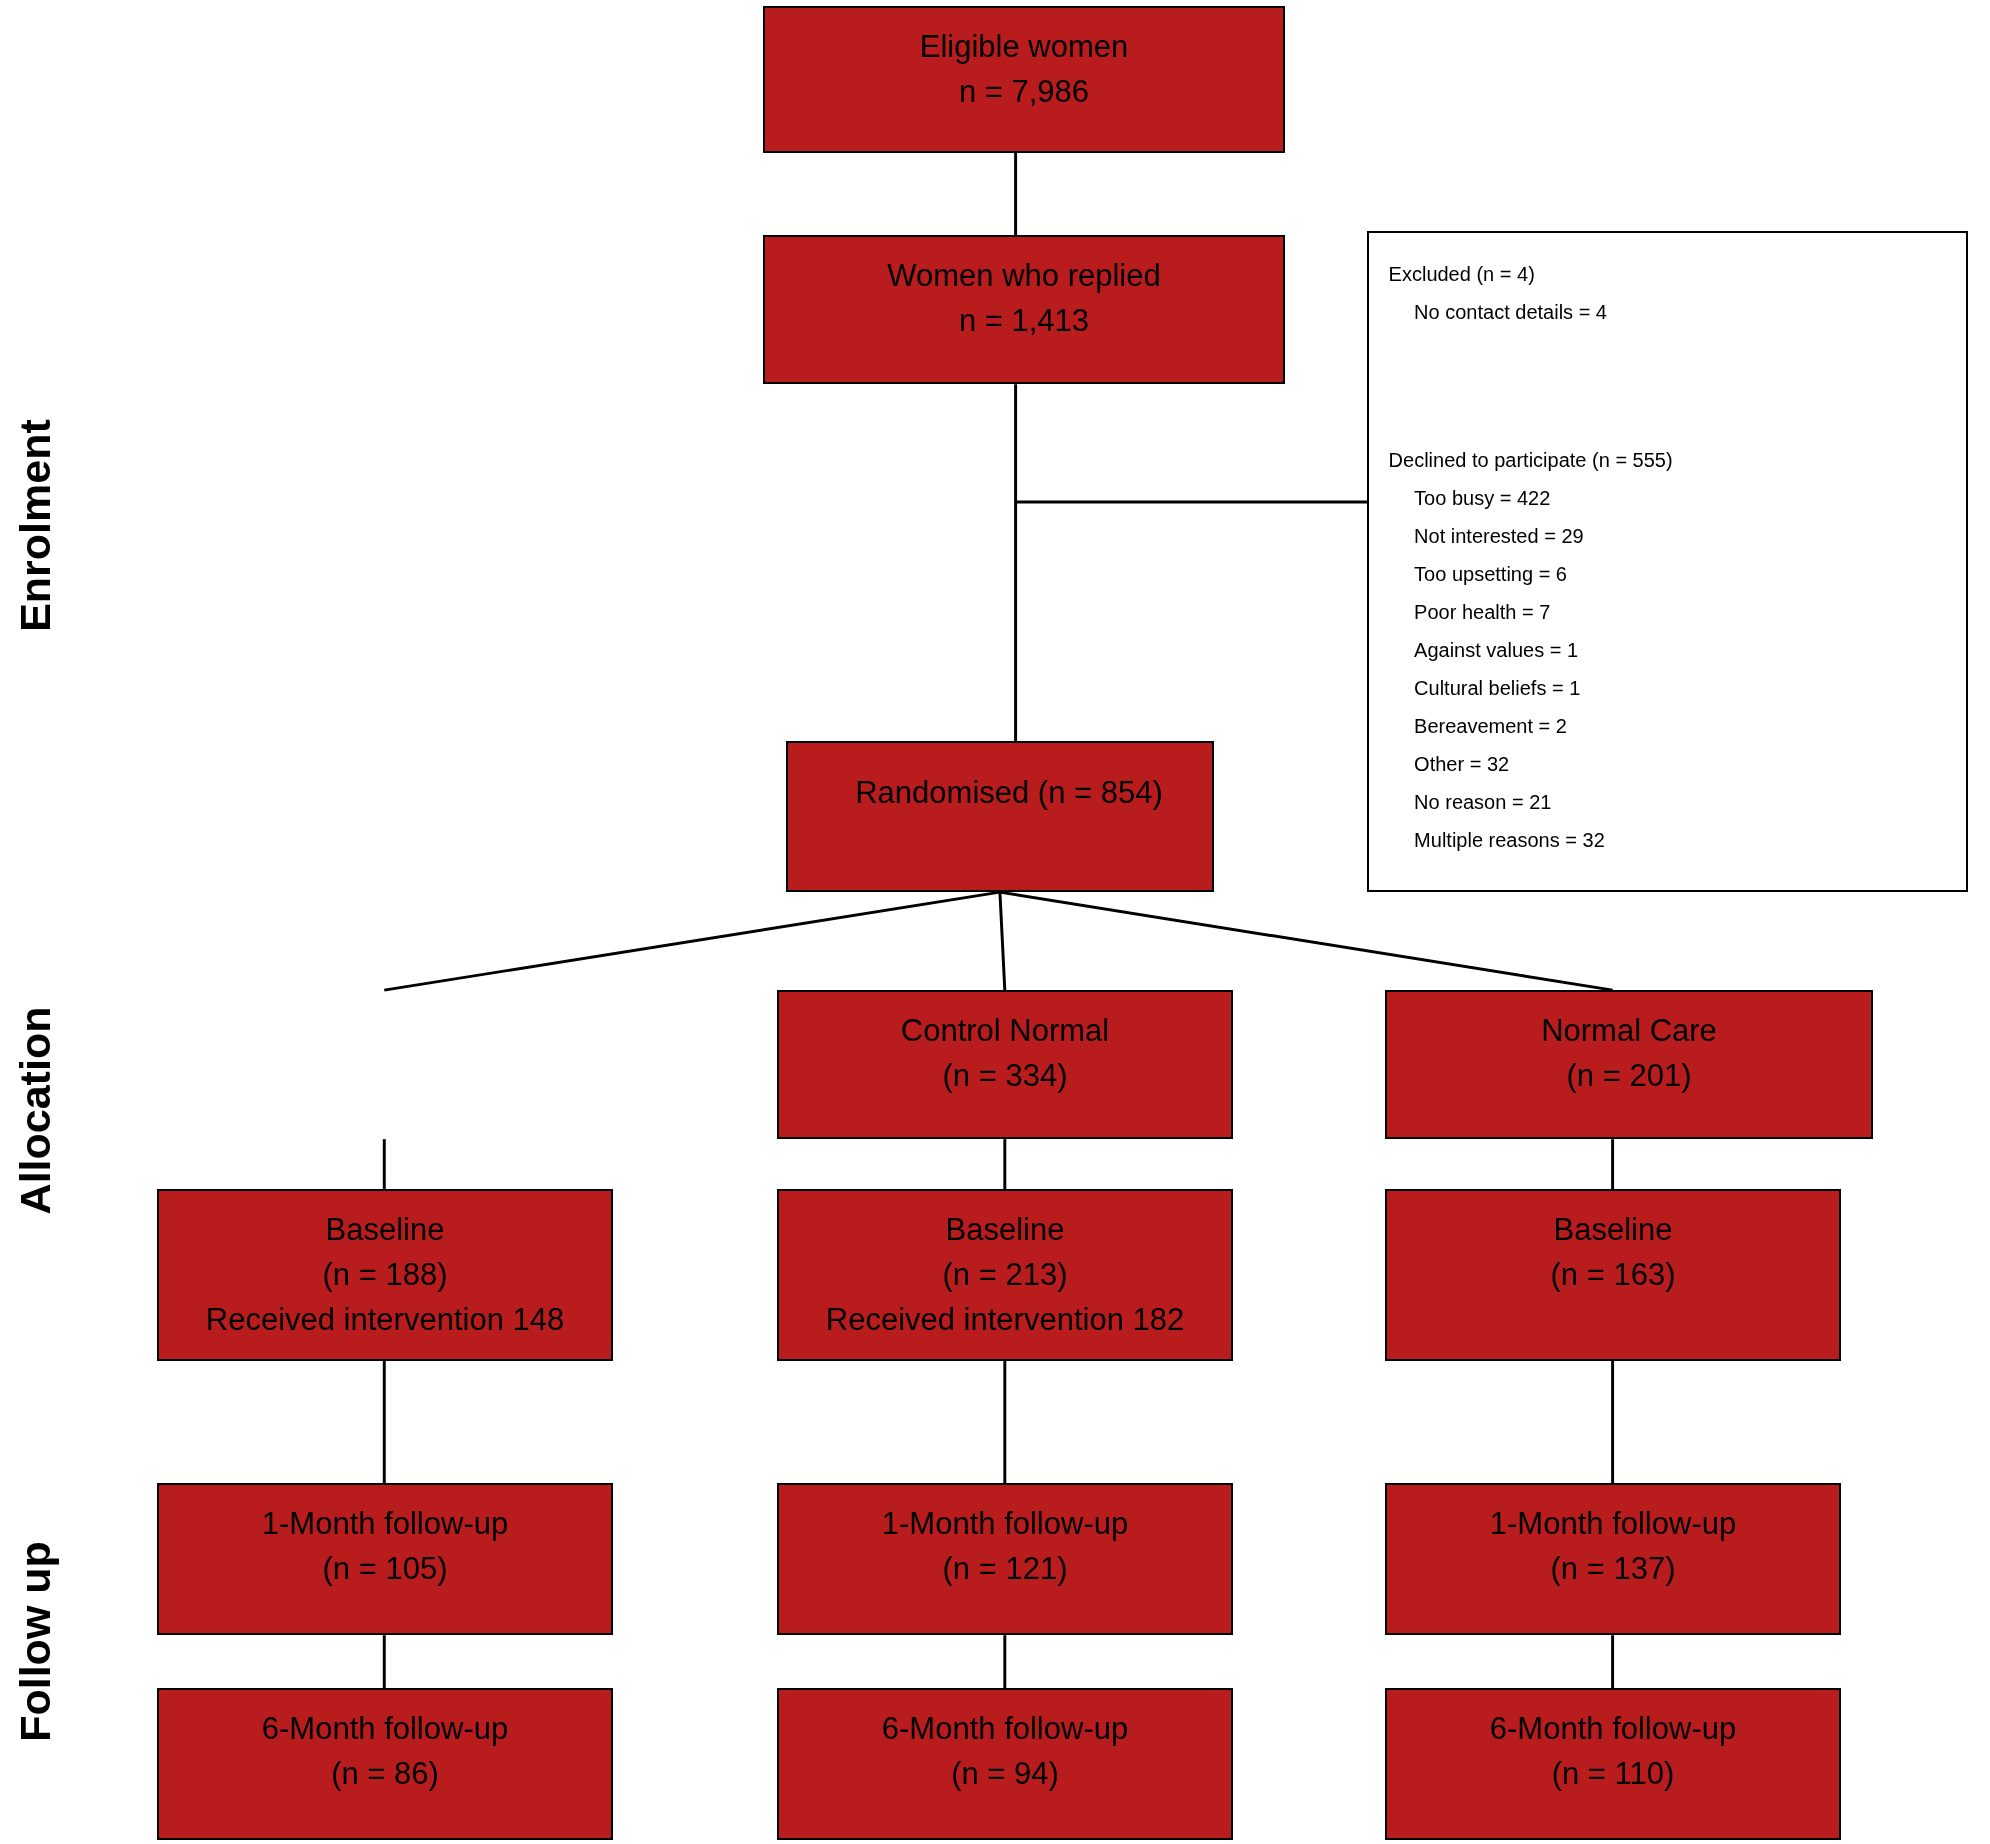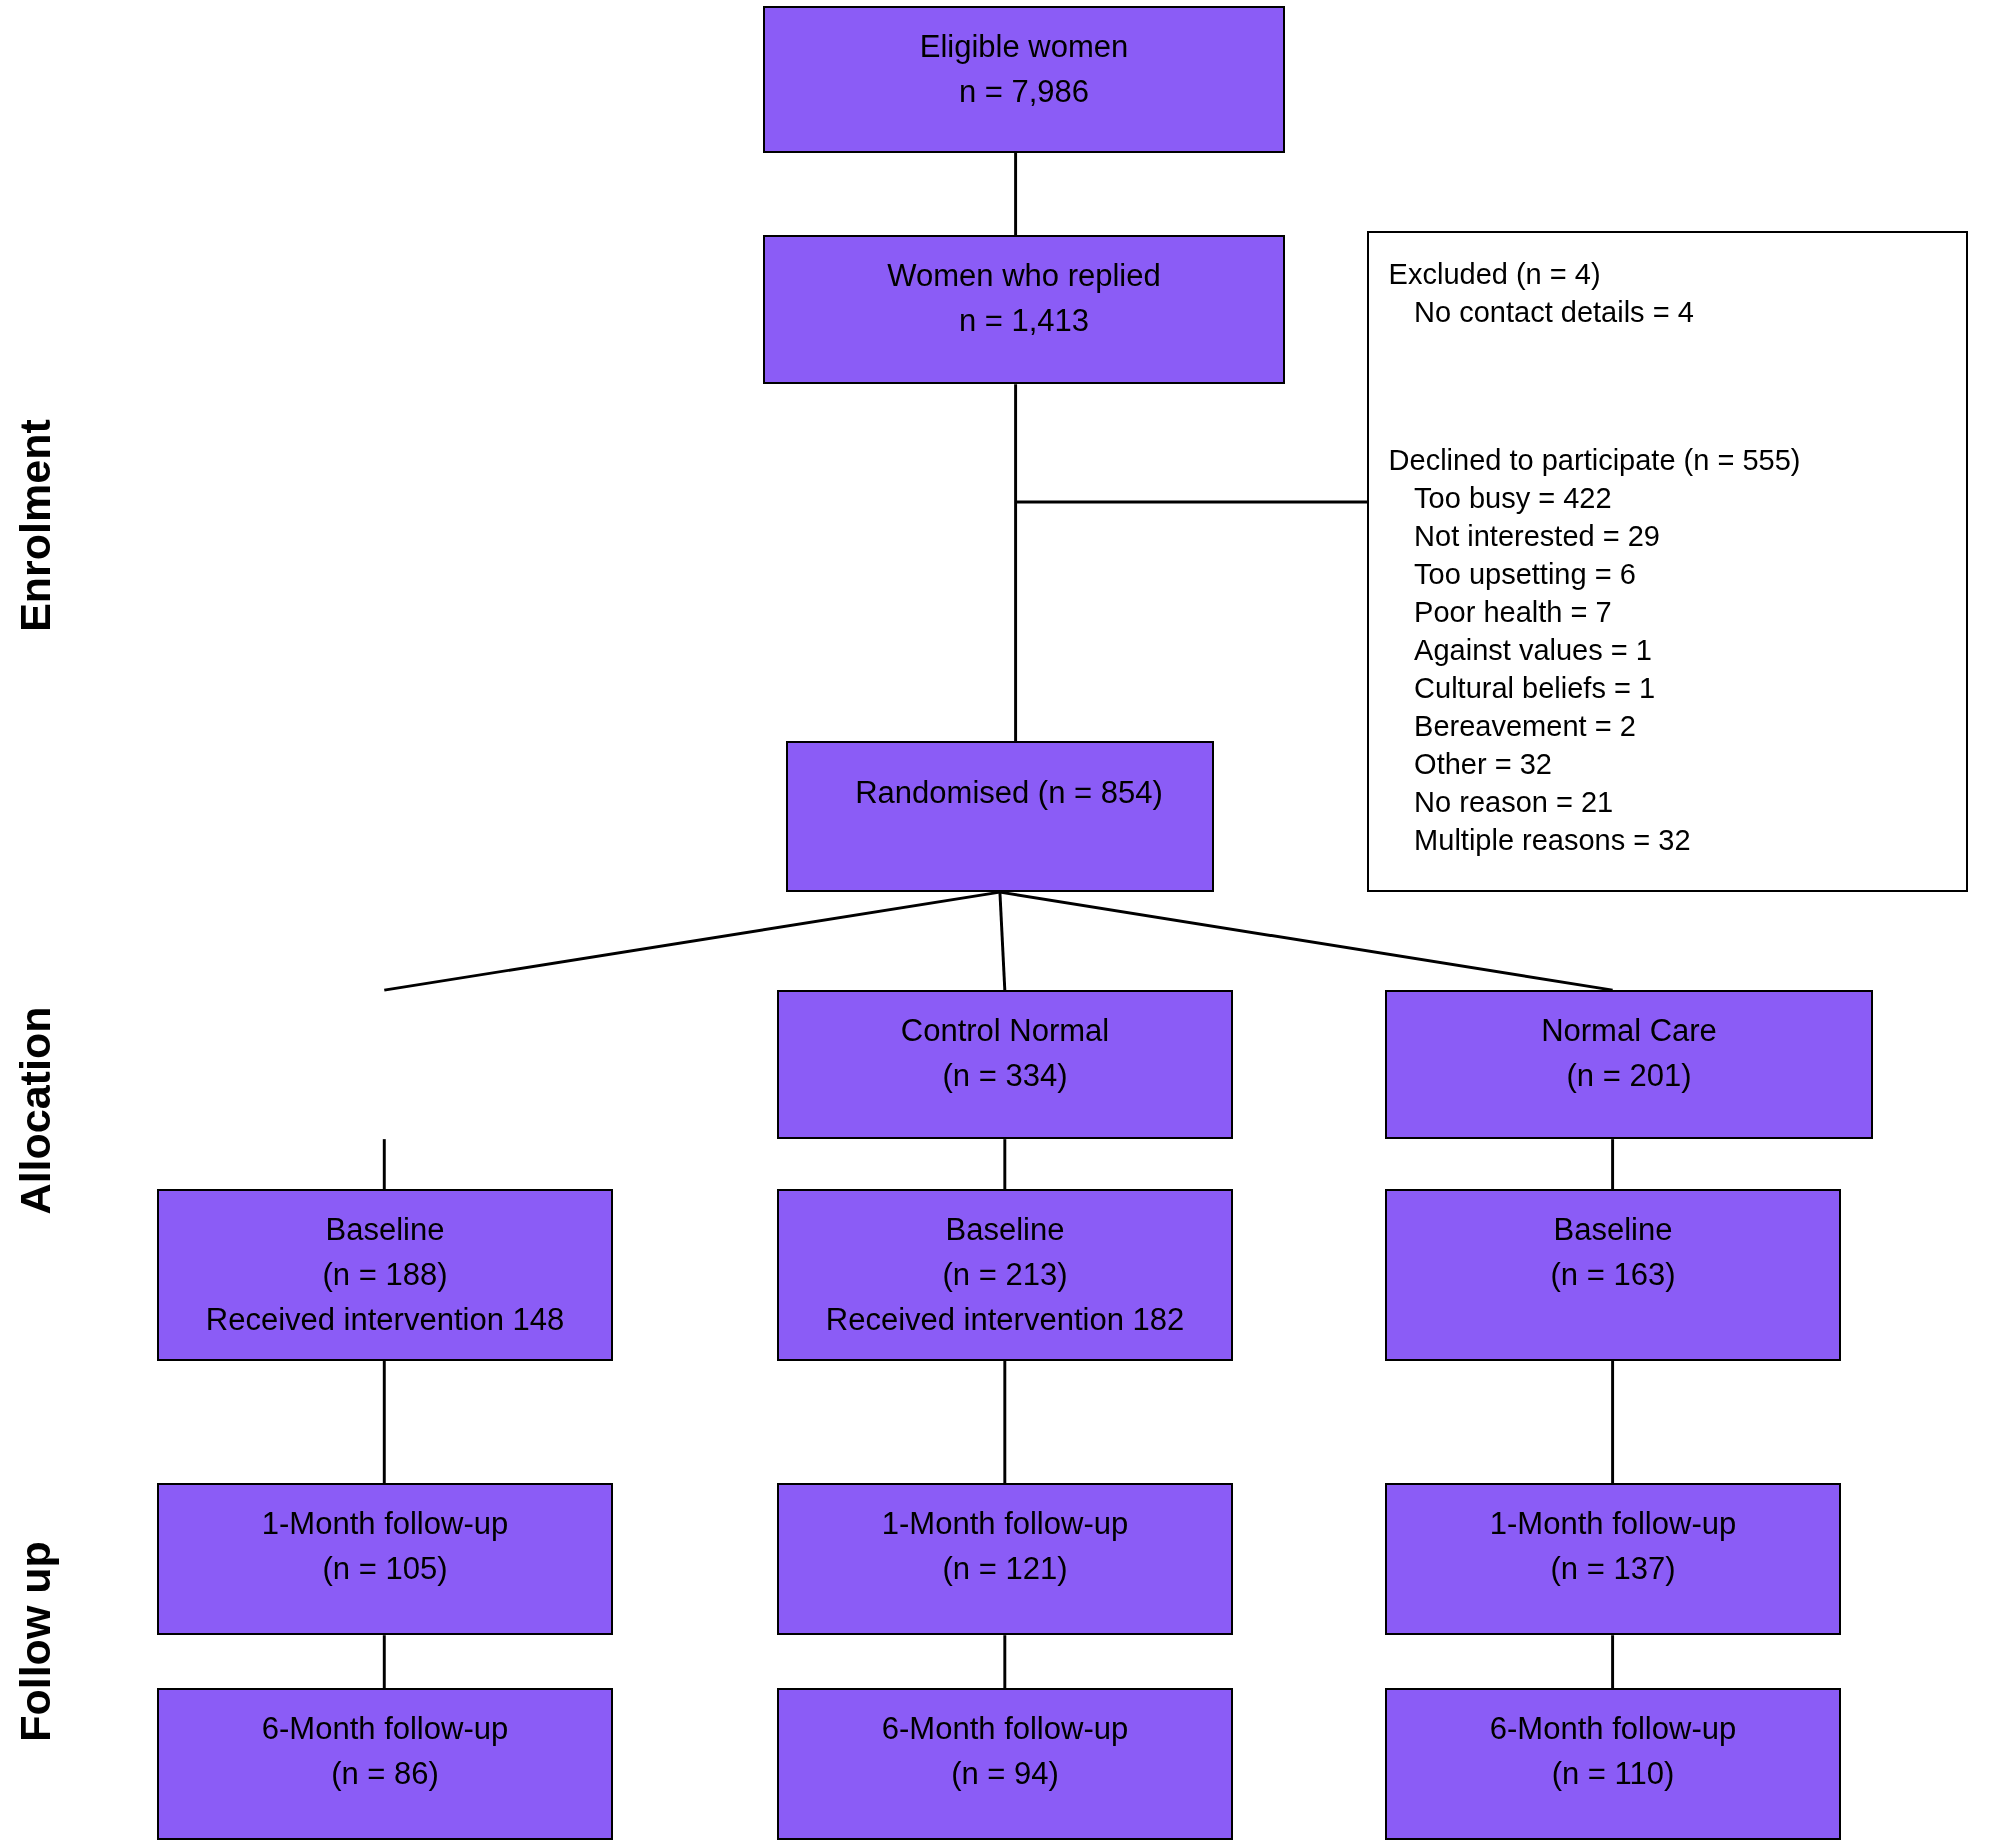--- a/index.html
+++ b/index.html
@@ -10,21 +10,21 @@
     height: 1845px;
     background: #ffffff;
     color: #000000;
     font-family: "Liberation Sans", sans-serif;
     overflow: hidden;
   }
   .connectors { position: absolute; left: 0; top: 0; width: 1991px; height: 1845px; }
   .connectors line, .connectors path { stroke: #000000; stroke-width: 3; fill: none; }
   .box {
     position: absolute;
-    background: #8b5cf6;
+    background: #b91c1c;
     border: 2.9px solid #000000;
     text-align: center;
     font-size: 31px;
     line-height: 45px;
     padding-top: 15.7px;
   }
   .box.single { padding-top: 27.4px; padding-left: 18px; }
   .side-label {
     position: absolute;
     left: -122px;
@@ -39,21 +39,21 @@
   }
   .excluded-box {
     position: absolute;
     left: 1367px;
     top: 231px;
     width: 601px;
     height: 661px;
     background: #ffffff;
     border: 2.9px solid #000000;
     text-align: left;
-    font-size: 29px;
+    font-size: 20px;
     line-height: 38px;
     padding: 21.6px 11.8px 0 19.6px;
   }
   .excluded-box .indent { padding-left: 25.5px; }
   .excluded-box .spacer { height: 110px; }
 </style>
 </head>
 <body>
 
 <div class="canvas">

